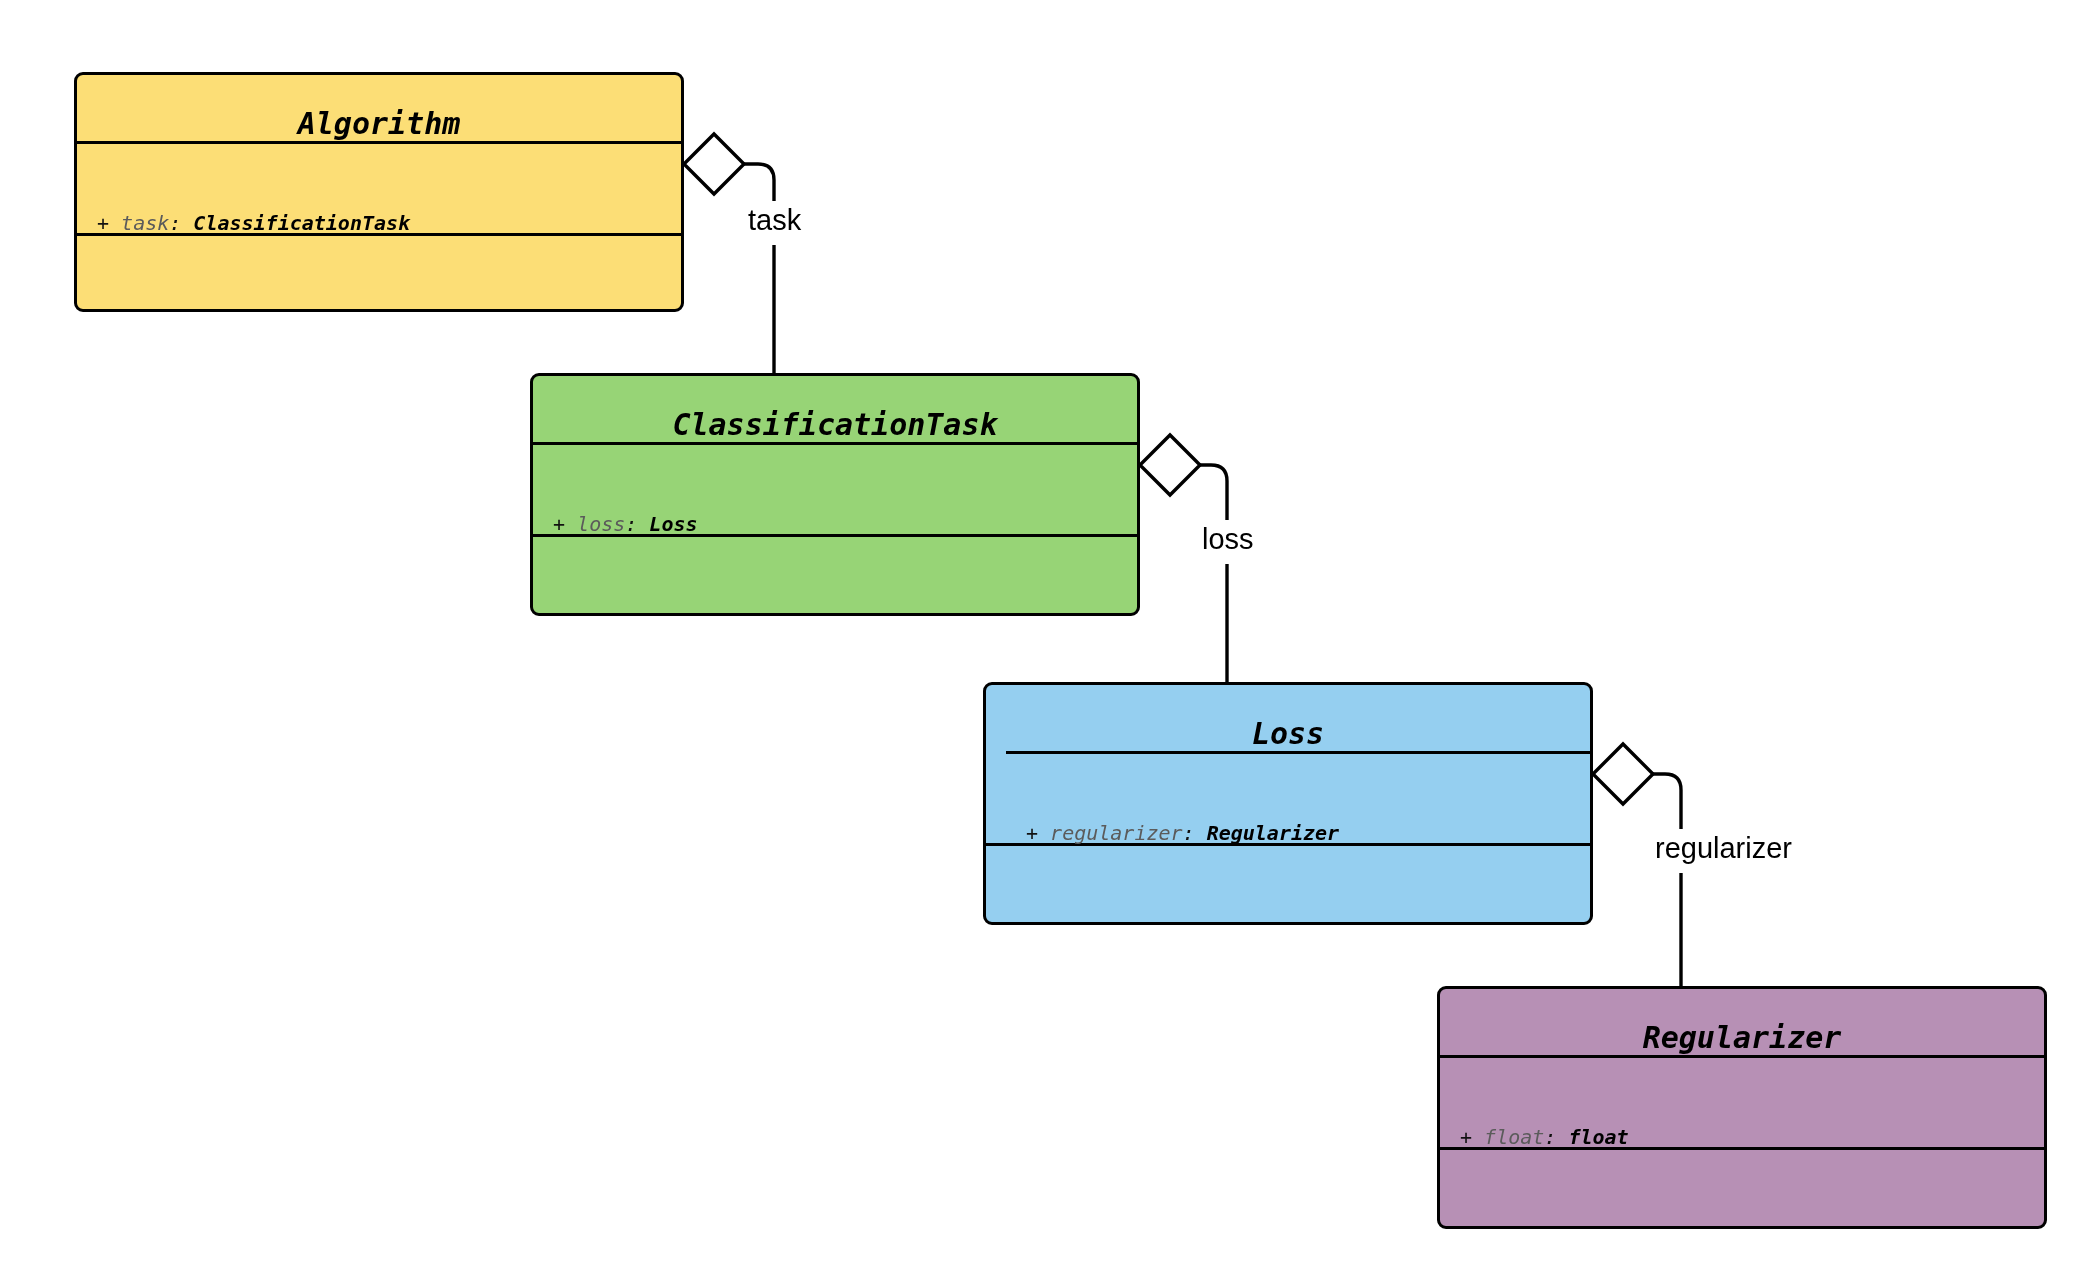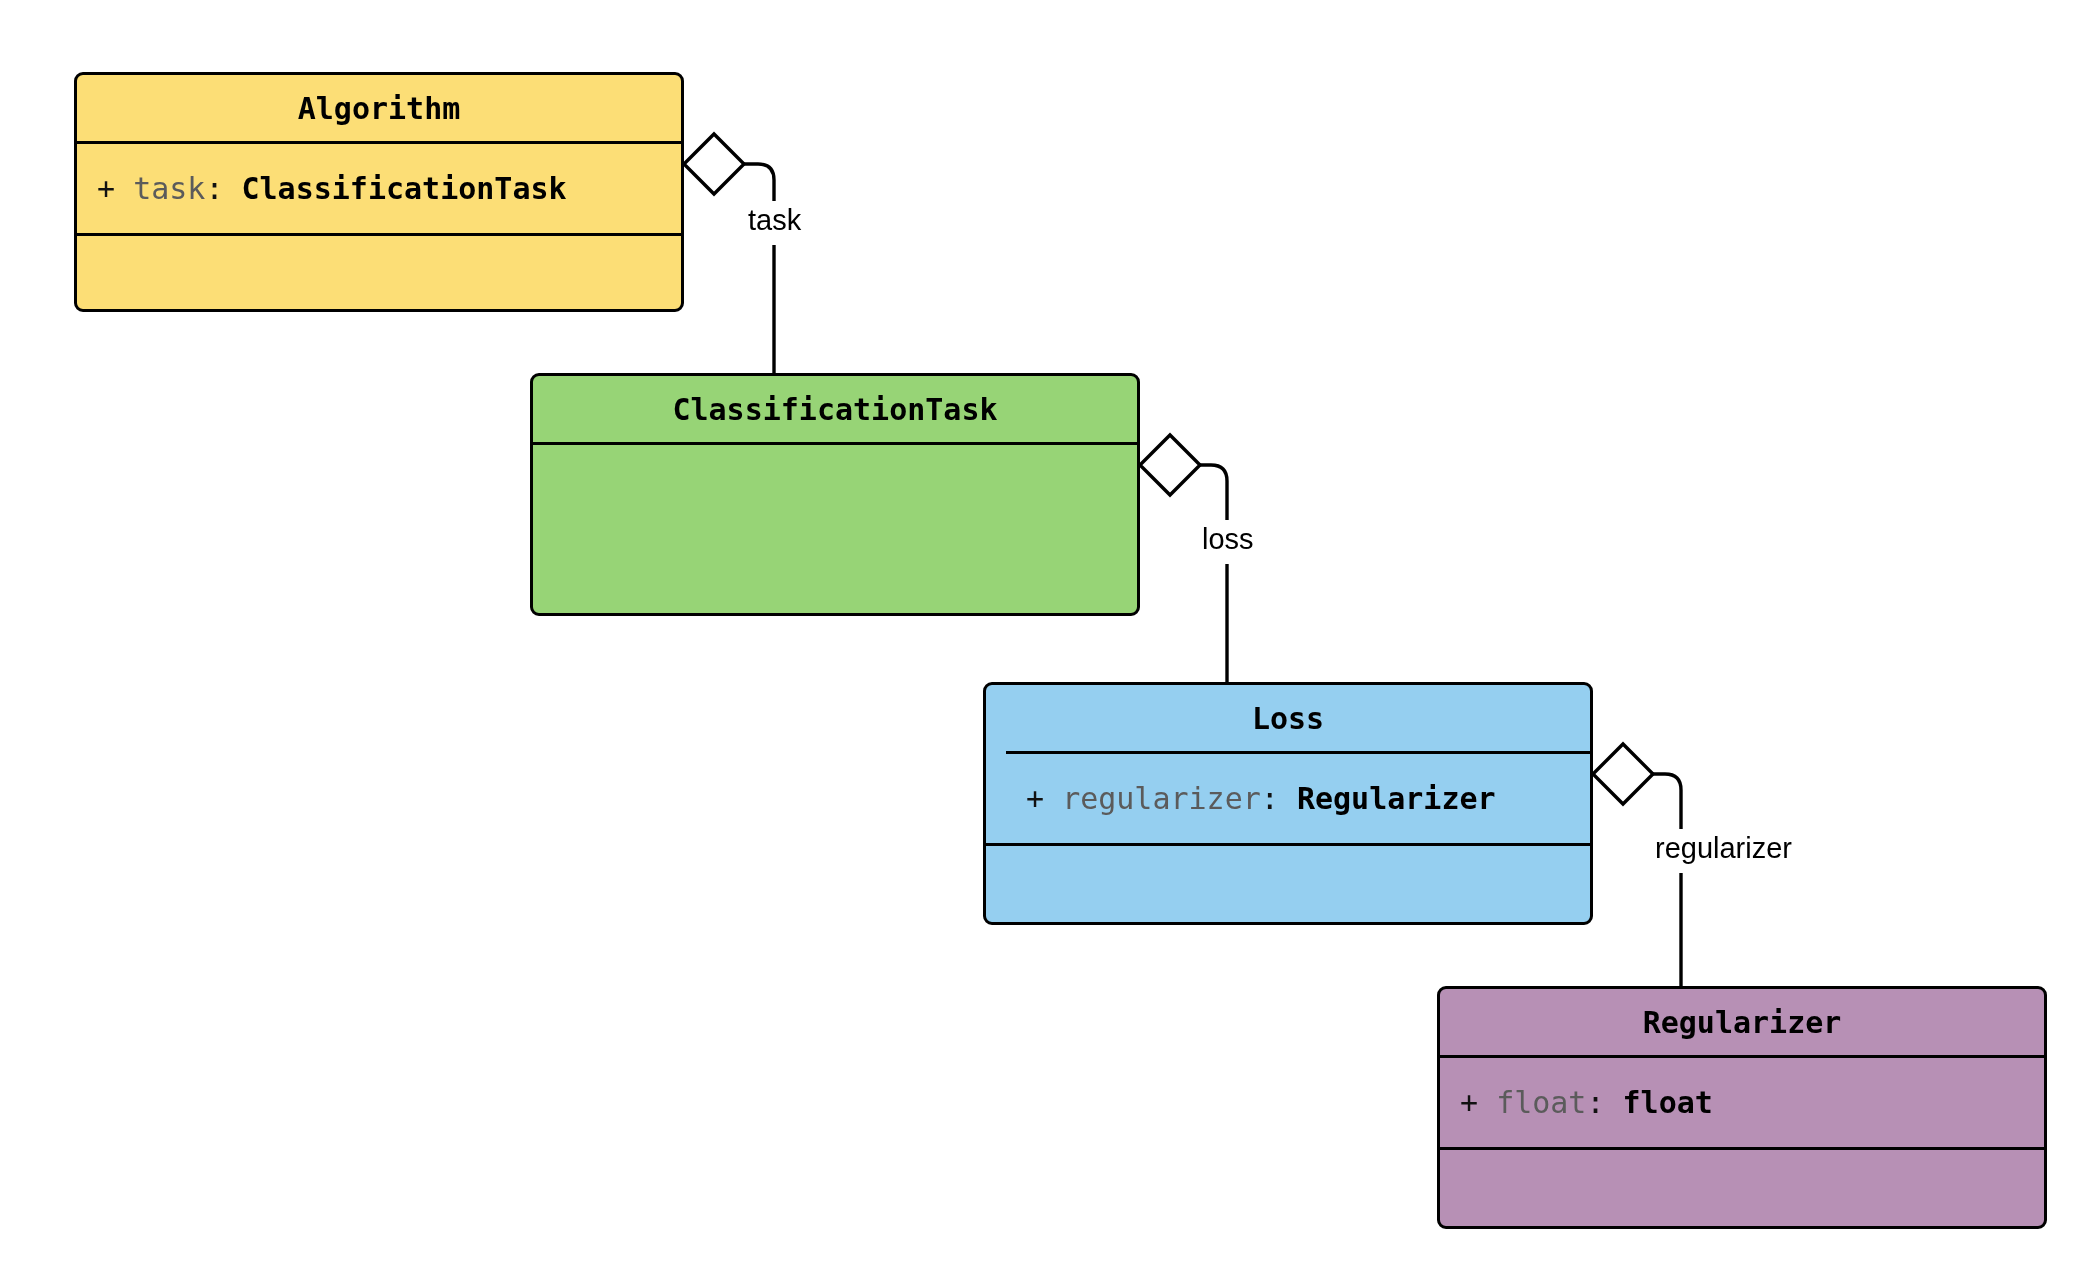--- a/index.html
+++ b/index.html
@@ -4,31 +4,31 @@
 <style>
   html,body{margin:0;padding:0;background:#ffffff;}
   body{width:2100px;height:1286px;overflow:hidden;
        font-family:"Liberation Sans",sans-serif;}
   #stage{position:relative;width:2100px;height:1286px;background:#fff;}
 
   
   .uml-class{position:absolute;box-sizing:border-box;
              border:3.5px solid #000;border-radius:9px;
              overflow:hidden;background:#fff;}
-  .uml-row{box-sizing:border-box;display:flex;align-items:center;}
+  .uml-row{box-sizing:border-box;display:flex;align-items:flex-end;font-style:italic;}
   .uml-title-row{justify-content:center;}
   .uml-attr-row{justify-content:flex-start;padding-left:20px;
                 border-top:3.5px solid #000;}
   .uml-meth-row{border-top:3.5px solid #000;}
 
   .uml-title{font-family:"DejaVu Sans Mono","Liberation Mono",monospace;
              font-weight:bold;font-size:30px;color:#000;letter-spacing:0px;
              white-space:nowrap;}
   .uml-attr{font-family:"DejaVu Sans Mono","Liberation Mono",monospace;
-            font-size:30px;white-space:nowrap;line-height:1;}
+            font-size:20px;white-space:nowrap;line-height:1;}
   .uml-attr .vis{color:#111;font-weight:normal;}
   .uml-attr .nm{color:#5b5b5b;font-weight:normal;}
   .uml-attr .colon{color:#111;font-weight:normal;}
   .uml-attr .ty{color:#000;font-weight:bold;}
 
   
   .edge-svg{position:absolute;left:0;top:0;width:2100px;height:1286px;
             pointer-events:none;overflow:visible;}
   .edge-line{fill:none;stroke:#000;stroke-width:3.4;stroke-linecap:butt;}
   .edge-diamond{fill:#ffffff;stroke:#000;stroke-width:3.4;
@@ -67,20 +67,23 @@
         </div>
         <div class="uml-row uml-attr-row" style="height: 92px;">
           <span class="uml-attr"><span class="vis">+</span>&nbsp;<span class="nm">task</span><span class="colon">:</span>&nbsp;<span class="ty">ClassificationTask</span></span>
         </div>
         <div class="uml-row uml-meth-row" style="height: 75px;"></div>
       </div>
       <div class="uml-class" style="left: 530px; top: 373px; width: 610px; height: 243px; background: rgb(151, 212, 118);">
         <div class="uml-row uml-title-row" style="height: 66px;">
           <span class="uml-title">ClassificationTask</span>
         </div>
+        <div class="uml-row uml-attr-row" style="height: 92px;">
+          <span class="uml-attr"><span class="vis">+</span>&nbsp;<span class="nm">loss</span><span class="colon">:</span>&nbsp;<span class="ty">Loss</span></span>
+        </div>
         <div class="uml-row uml-meth-row" style="height: 78px;"></div>
       </div>
       <div class="uml-class" style="left: 983px; top: 682px; width: 610px; height: 243px; background: rgb(149, 207, 240);">
         <div class="uml-row uml-title-row" style="height: 66px;">
           <span class="uml-title">Loss</span>
         </div>
         <div class="uml-row uml-attr-row" style="height: 92px; margin-left: 20px;">
           <span class="uml-attr"><span class="vis">+</span>&nbsp;<span class="nm">regularizer</span><span class="colon">:</span>&nbsp;<span class="ty">Regularizer</span></span>
         </div>
         <div class="uml-row uml-meth-row" style="height: 78px;"></div>

